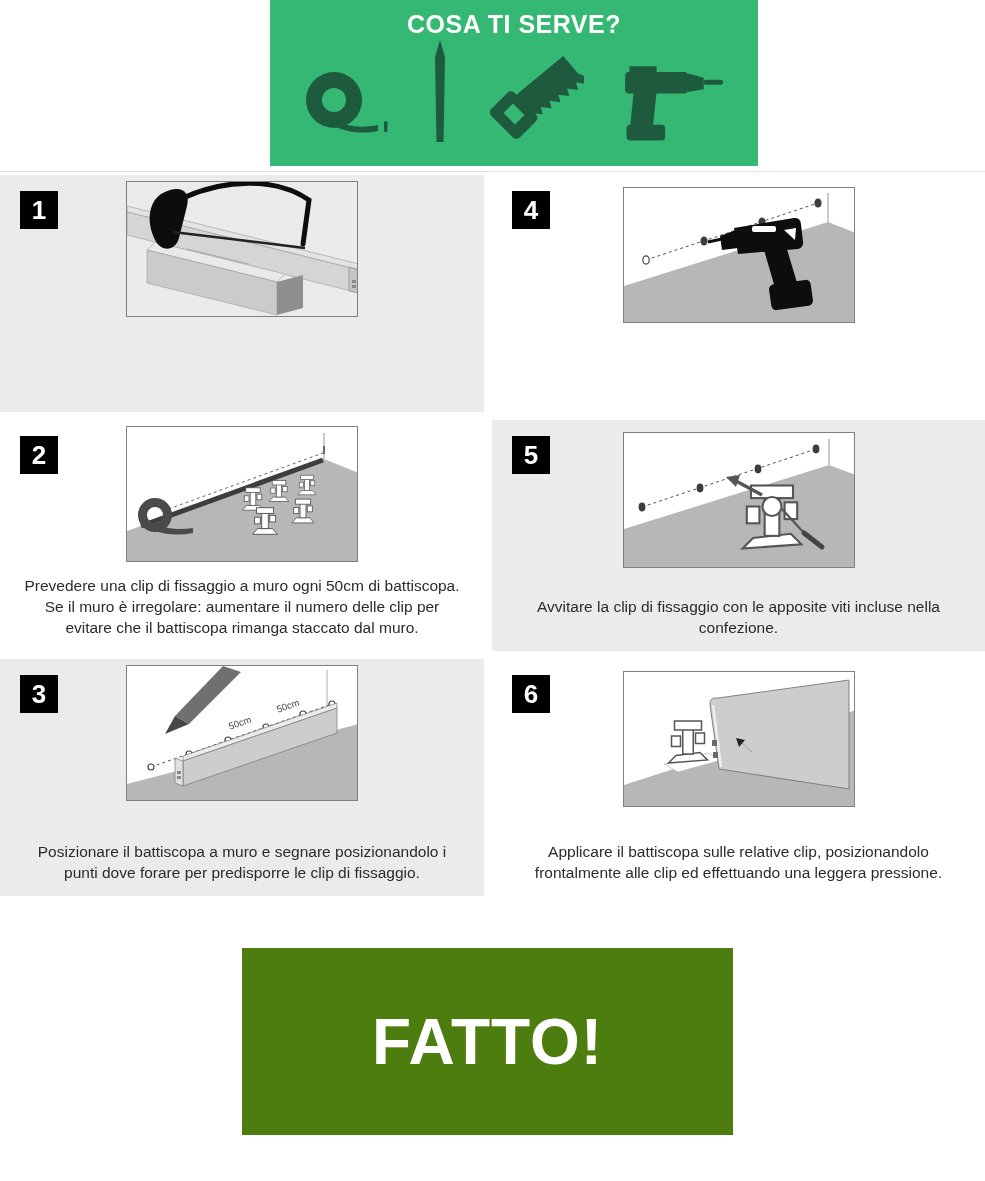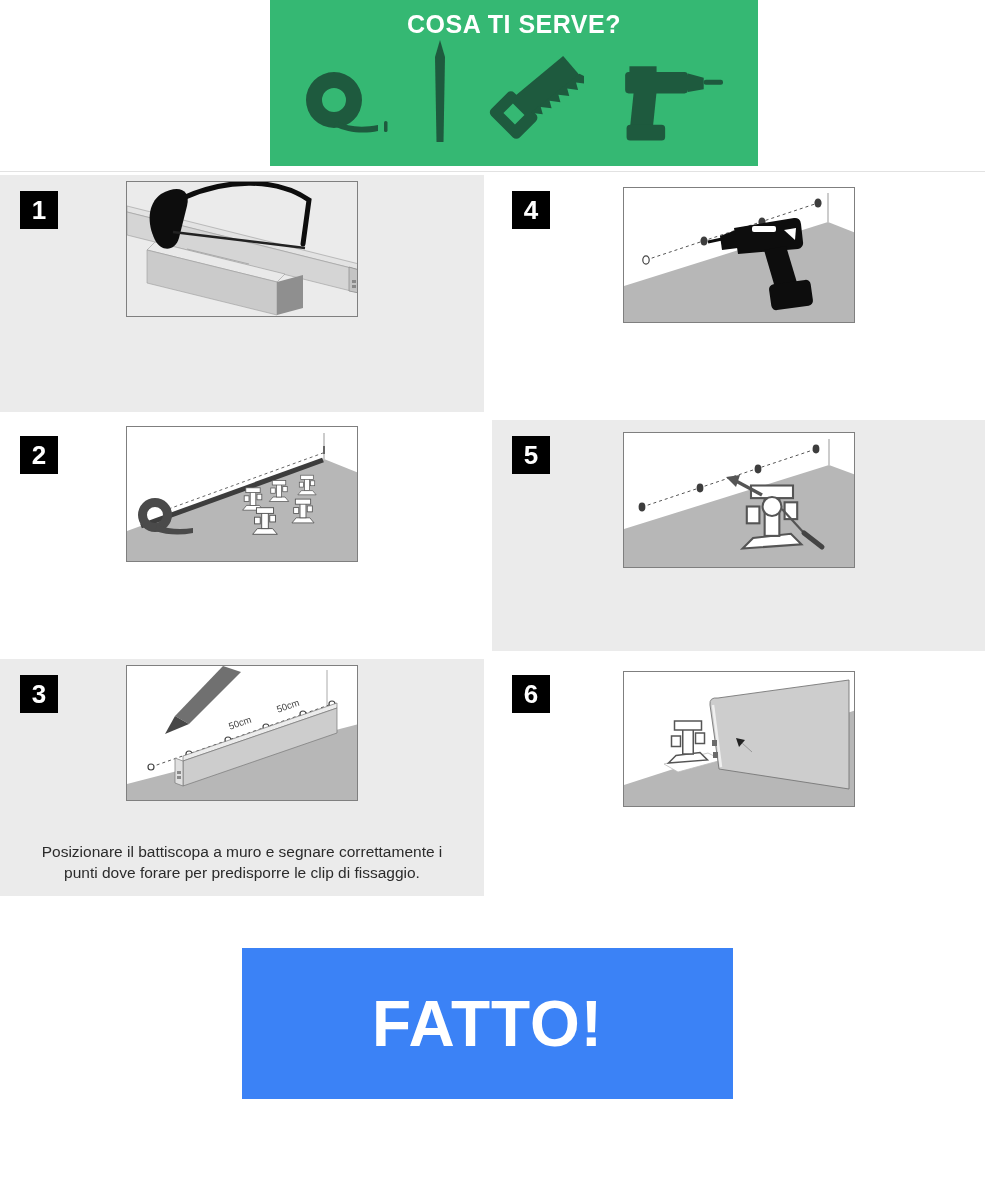--- a/index.html
+++ b/index.html
@@ -52,22 +52,22 @@
   .illus svg{ display:block; }
   .caption{
     margin-top:auto; margin-bottom:13px; padding:0 10px;
     font-size:15.5px; line-height:1.36; color:#2b2b2b; text-align:center;
   }
   .cap1{ max-width:462px; } .cap2{ max-width:458px; } .cap3{ max-width:440px; }
   .cap4{ max-width:476px; } .cap5{ max-width:468px; } .cap6{ max-width:452px; }
 
   
   .done{
-    position:absolute; left:242px; top:948px; width:491px; height:151px;
-    background:#3b82f6; display:flex; align-items:center; justify-content:center;
+    position:absolute; left:242px; top:948px; width:491px; height:187px;
+    background:#4d7c0f; display:flex; align-items:center; justify-content:center;
   }
   .done-label{ color:#ffffff; font-size:64px; font-weight:bold; letter-spacing:1px; }
 
   
   .ink{ stroke:#555; fill:#ffffff; stroke-width:1; }
 </style>
 </head>
 <body>
 
 <div class="page">
@@ -171,20 +171,21 @@
               </g>
             <g transform="translate(176,84) scale(0.85)">
                 <polygon class="ink" points="-13,14 13,14 8,8 -8,8"></polygon>
                 <rect class="ink" x="-3.5" y="-10" width="7" height="18"></rect>
                 <rect class="ink" x="-9" y="-14" width="18" height="6"></rect>
                 <rect class="ink" x="-11" y="-4" width="6" height="7"></rect>
                 <rect class="ink" x="5" y="-6" width="6" height="7"></rect>
               </g>
           </svg>
         </div>
+        <p class="caption cap2">Prevedere una clip di fissaggio a muro ogni 50cm di battiscopa. Se il muro è irregolare: aumentare il numero delle clip per evitare che il battiscopa rimanga staccato dal muro.</p>
       </section>
 
       <section class="step gray">
         <div class="badge">3</div>
         <div class="illus">
           <svg width="232" height="136" viewBox="0 0 232 136">
             <rect width="232" height="136" fill="#ffffff"></rect>
             <line x1="200" y1="4" x2="200" y2="40" stroke="#aaa" stroke-width="1"></line>
             <polygon points="0,118 232,58 232,136 0,136" fill="#b7b7b7"></polygon>
             <line x1="24" y1="101" x2="205" y2="38" stroke="#555" stroke-width="1" stroke-dasharray="3,3"></line>
@@ -200,21 +201,21 @@
             <text transform="translate(162,43) rotate(-19)" font-size="9.5" fill="#444" text-anchor="middle" font-family="Liberation Sans, sans-serif">50cm</text>
             <polygon points="56,90 210,37 210,42 56,95" fill="#ececec" stroke="#777" stroke-width="0.7"></polygon>
             <polygon points="56,95 210,42 210,67 56,120" fill="#cdcdcd" stroke="#777" stroke-width="0.7"></polygon>
             <polygon points="48,92 56,95 56,120 48,117" fill="#e0e0e0" stroke="#777" stroke-width="0.7"></polygon>
             <rect x="50" y="105" width="4" height="3" fill="#8a8a8a"></rect>
             <rect x="50" y="110" width="4" height="3" fill="#8a8a8a"></rect>
             <polygon points="96,0 114,6 62,58 48,50" fill="#707070"></polygon>
             <polygon points="48,50 62,58 38,68" fill="#474747"></polygon>
           </svg>
         </div>
-        <p class="caption cap3">Posizionare il battiscopa a muro e segnare correttamente i punti dove forare per predisporre le clip di fissaggio.</p>
+        <p class="caption cap3">Posizionare il battiscopa a muro e segnare posizionandolo i punti dove forare per predisporre le clip di fissaggio.</p>
       </section>
     </div>
 
     <div class="col col-right">
 
       <section class="step">
         <div class="badge">4</div>
         <div class="illus">
           <svg width="232" height="136" viewBox="0 0 232 136">
             <rect width="232" height="136" fill="#ffffff"></rect>
@@ -257,20 +258,21 @@
               <rect class="ink" x="-12" y="-5" width="6" height="8"></rect>
               <rect class="ink" x="6" y="-7" width="6" height="8"></rect>
               <circle class="ink" cx="0" cy="-5" r="4.5"></circle>
             </g>
             <line x1="138" y1="62" x2="112" y2="48" stroke="#555" stroke-width="3.5"></line>
             <polygon points="116,42 102,44 112,54" fill="#555"></polygon>
             <line x1="158" y1="76" x2="180" y2="100" stroke="#555" stroke-width="2.2"></line>
             <line x1="180" y1="100" x2="198" y2="114" stroke="#444" stroke-width="5" stroke-linecap="round"></line>
           </svg>
         </div>
+        <p class="caption cap5">Avvitare la clip di fissaggio con le apposite viti incluse nella confezione.</p>
       </section>
 
       <section class="step">
         <div class="badge">6</div>
         <div class="illus">
           <svg width="232" height="136" viewBox="0 0 232 136">
             <rect width="232" height="136" fill="#ffffff"></rect>
             <polygon points="0,113 232,38 232,136 0,136" fill="#b7b7b7"></polygon>
             <polygon points="40,92 84,81 98,88 54,100" fill="#ffffff" stroke="#bbb" stroke-width="0.8"></polygon>
             <g transform="translate(64,70) scale(1.5)">
@@ -281,20 +283,21 @@
               <rect class="ink" x="5" y="-6" width="6" height="7"></rect>
             </g>
             <path d="M95,97 L86,33 Q85,25 94,26 L225,8 L225,117 Z" fill="#cdcdcd" stroke="#777" stroke-width="0.9"></path>
             <line x1="89" y1="33" x2="97" y2="95" stroke="#efefef" stroke-width="2.5"></line>
             <rect x="88" y="68" width="5" height="6" fill="#6b6b6b"></rect>
             <rect x="89" y="80" width="5" height="6" fill="#6b6b6b"></rect>
             <polygon points="112,66 121,68 115,75" fill="#222"></polygon>
             <line x1="118" y1="71" x2="128" y2="80" stroke="#999" stroke-width="1"></line>
           </svg>
         </div>
+        <p class="caption cap6">Applicare il battiscopa sulle relative clip, posizionandolo frontalmente alle clip ed effettuando una leggera pressione.</p>
       </section>
     </div>
   </main>
 
   <footer class="done">
     <div class="done-label">FATTO!</div>
   </footer>
 
 </div>
 

